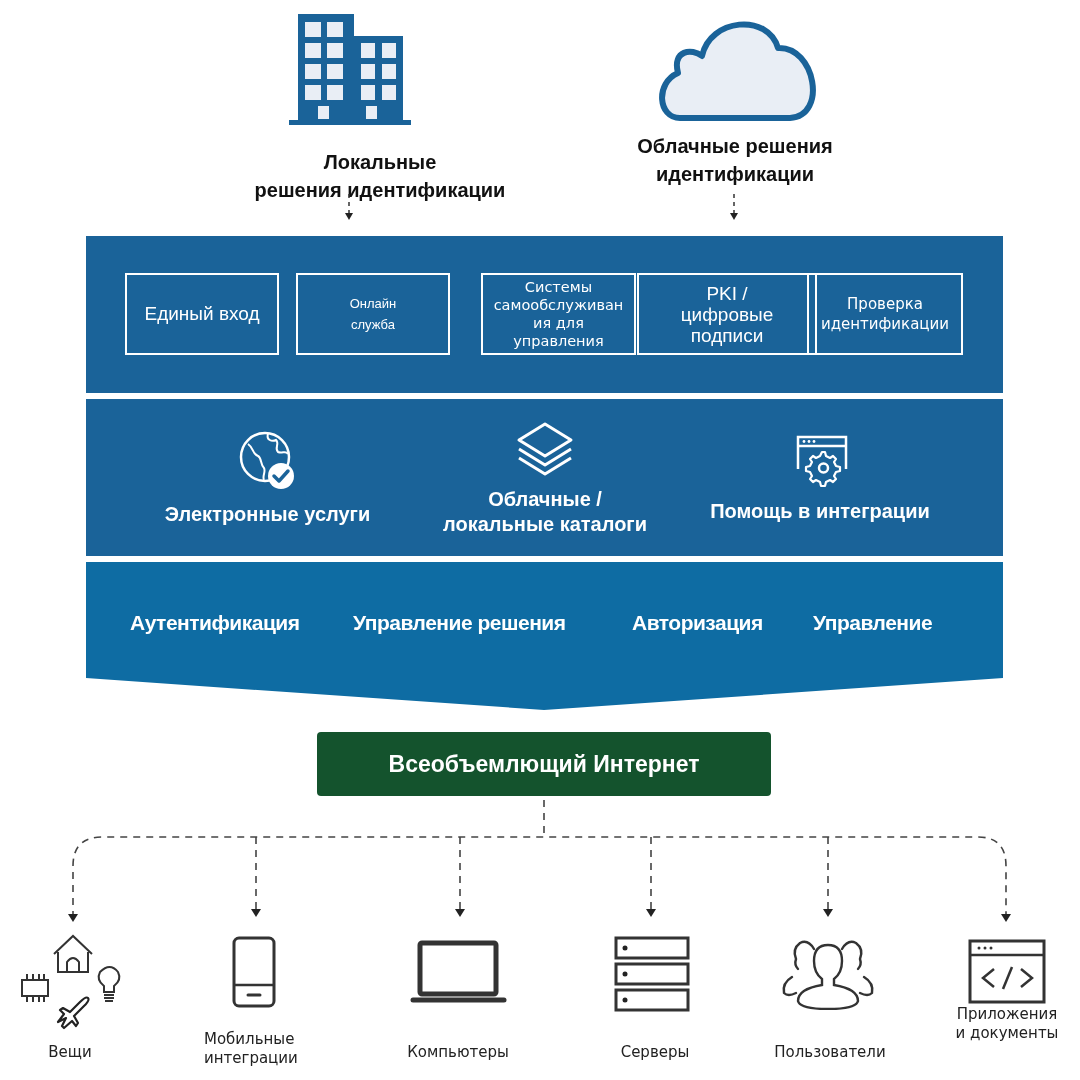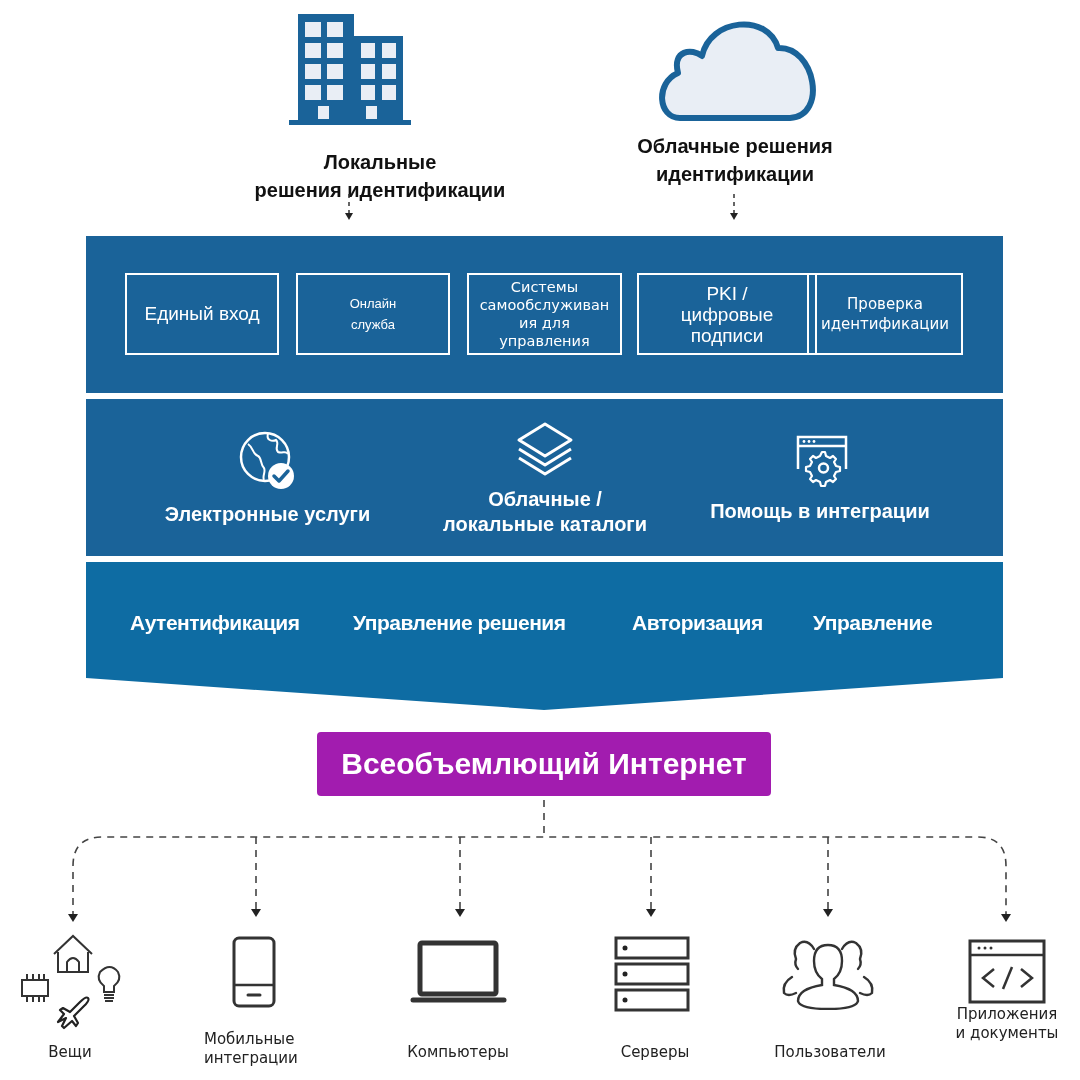--- a/index.html
+++ b/index.html
@@ -14,22 +14,22 @@
   .service-box { position: absolute; top: 273px; height: 82px; border: 2px solid #ffffff;
                  box-sizing: border-box; display: flex; align-items: center; justify-content: center;
                  text-align: center; color: #fff; cursor: pointer; }
   .service-box span { white-space: pre-line; }
   .feature-icon { position: absolute; }
   .feature-label { position: absolute; color: #fff; font-weight: bold; font-size: 20px; line-height: 25px;
                    text-align: center; white-space: pre-line; }
   .func-label { position: absolute; top: 611px; color: #fff; font-weight: bold; font-size: 21px;
                 font-family: Liberation Sans, sans-serif; letter-spacing: -0.5px; }
   .internet-btn { position: absolute; left: 317px; top: 732px; width: 454px; height: 64px;
-                  background: #a21caf; border-radius: 4px; display: flex; align-items: center;
-                  justify-content: center; color: #fff; font-weight: bold; font-size: 30px; cursor: pointer; }
+                  background: #14532d; border-radius: 4px; display: flex; align-items: center;
+                  justify-content: center; color: #fff; font-weight: bold; font-size: 23px; cursor: pointer; }
   .endpoint-label { position: absolute; text-align: center; font-size: 15px; line-height: 19px;
                     color: #222; white-space: pre-line; width: 140px; font-family: "DejaVu Sans", sans-serif; }
 </style>
 </head>
 <body>
 
 <svg class="abs" style="left:285px;top:10px" width="130" height="118" viewBox="0 0 130 118">
   <rect x="13" y="4" width="56" height="110" fill="#1a6399"></rect>
   <rect x="69" y="26" width="49" height="88" fill="#1a6399"></rect>
   <rect x="4" y="110" width="122" height="5" fill="#1a6399"></rect>
@@ -73,21 +73,21 @@
 
 <div class="panel panel-top"></div>
 
 <div class="service-box" style="left:125px;width:154px;font-size:19px;line-height:22px">
   <span>Единый вход</span>
 </div>
 <div class="service-box" style="left:296px;width:154px;font-size:13px;line-height:21px">
   <span>Онлайн
 служба</span>
 </div>
-<div class="service-box" style="left:467px;width:155px;font-size:14.5px;line-height:18px;font-weight:bold;font-family:'DejaVu Sans',sans-serif">
+<div class="service-box" style="left:481px;width:155px;font-size:14.5px;line-height:18px;font-weight:bold;font-family:'DejaVu Sans',sans-serif">
   <span style="font-weight:normal">Системы
 самообслуживан
 ия для
 управления</span>
 </div>
 <div class="service-box" style="left:637px;width:180px;font-size:19px;line-height:21px">
   <span>PKI /
 цифровые
 подписи</span>
 </div>

